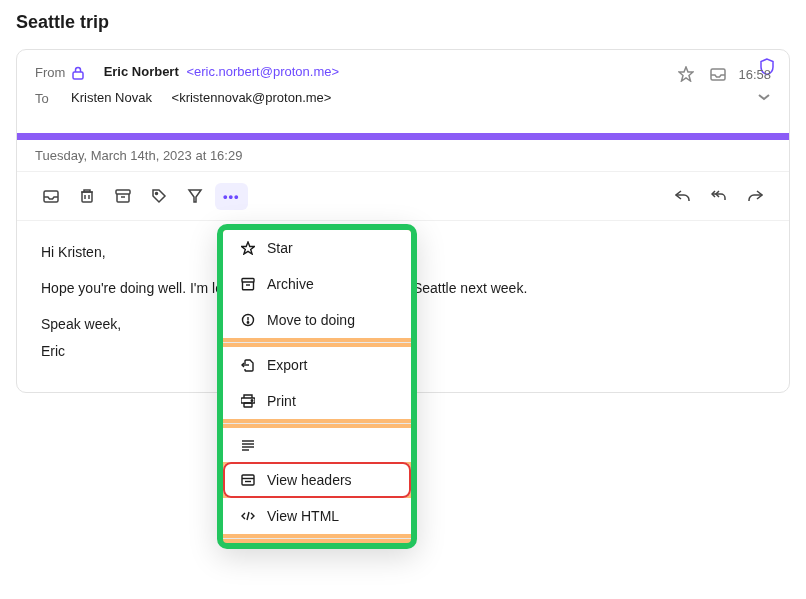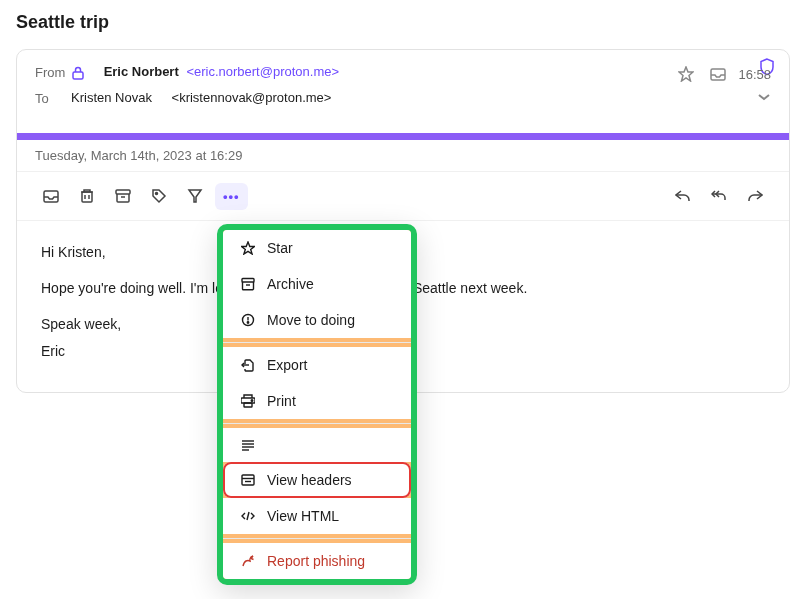--- a/index.html
+++ b/index.html
@@ -412,29 +412,20 @@
             <polyline points="4,4 1,7 4,10"></polyline>
             <polyline points="10,4 13,7 10,10"></polyline>
             <line x1="8" y1="3" x2="6" y2="11"></line>
           </svg>
         </span>
         <span>View HTML</span>
       </button>
 
       <div class="menu-divider"></div>
 
-      <button class="menu-item danger">
-        <span class="menu-icon">
-          <svg width="14" height="14" viewBox="0 0 14 14" fill="none" stroke="#c0392b" stroke-width="1.4">
-            <path d="M2 12c0 0 1-4 3-5s4 0 4 0-1-4 3-5"></path>
-            <path d="M12 2l-2 2.5 2.5 1"></path>
-          </svg>
-        </span>
-        <span>Report phishing</span>
-      </button>
 
     </div>
 
   </div>
 
   <div class="email-body">
     <p style="margin-bottom:12px;">Hi Kristen,</p>
     <p style="margin-bottom:12px;">Hope you're doing well. I'm looking forward to seeing you in Seattle next week.</p>
     <p style="margin-bottom:4px;">Speak week,</p>
     <p>Eric</p>

